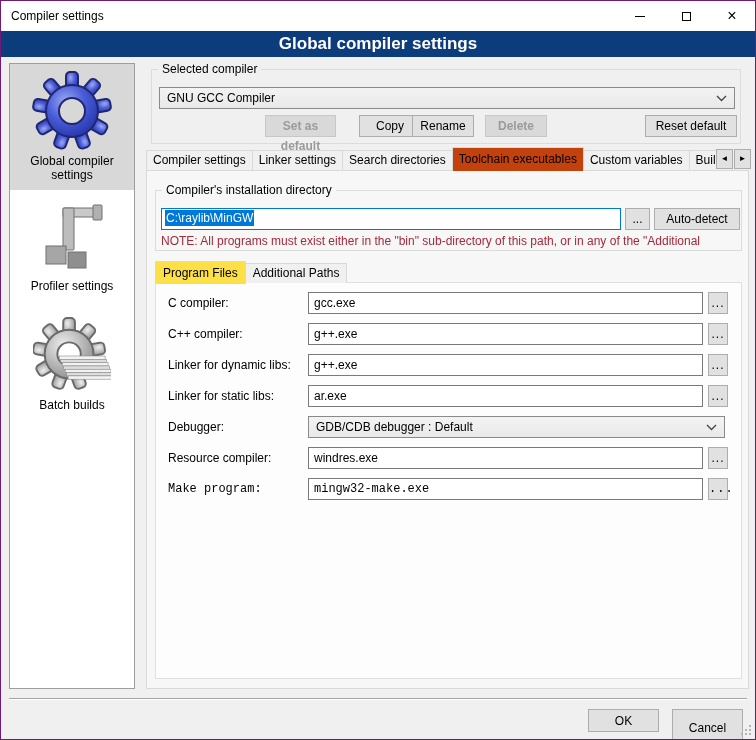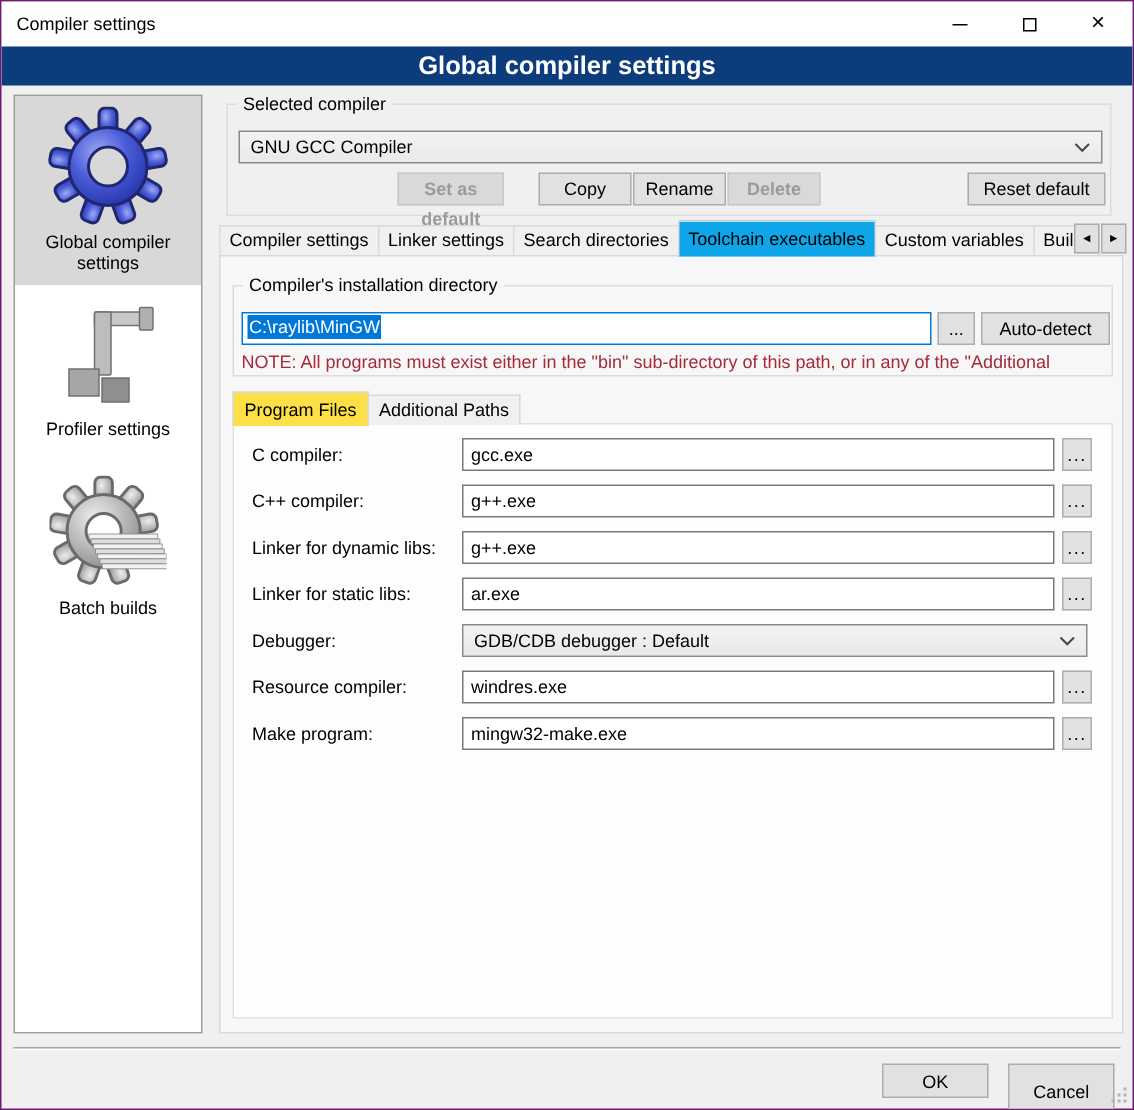--- a/index.html
+++ b/index.html
@@ -48,29 +48,29 @@
   .combo .combo-text { flex:1; white-space:nowrap; overflow:hidden; }
   .combo svg { flex:none; }
   #compiler-combo { position:absolute; left:7px; top:17px; width:576px; }
 
   
   .btn { position:absolute; height:22px; background:#e1e1e1; border:1px solid #adadad;
     font-family:inherit; font-size:12px; color:#000; padding:0; line-height:20px; text-align:center; cursor:default; }
   .btn.disabled { background:#d9d9d9; border-color:#c8c8c8; color:#9b9b9b;font-weight:bold; }
   #btn-setdefault { left:113px; top:45px; width:71px; }
   #btn-copy       { left:207px; top:45px; width:62px; }
-  #btn-rename     { left:270px; top:45px; width:62px; }
+  #btn-rename     { left:260px; top:45px; width:62px; }
   #btn-delete     { left:333px; top:45px; width:62px; }
   #btn-reset      { right:3px;  top:45px; width:92px; }
 
   
   .tabstrip { position:absolute; left:145px; top:146px; height:23px; display:flex; align-items:flex-end; z-index:3; }
   .tab { height:20px; line-height:19px; padding:0 6px; background:#f0f0f0;
     border:1px solid #d9d9d9; border-bottom:none; margin-right:-1px; white-space:nowrap; cursor:default; }
-  .tab.active { height:24px; line-height:23px; background:#0ea5e9; margin-bottom:-1px; position:relative; z-index:4; }
+  .tab.active { height:24px; line-height:23px; background:#c2410c; margin-bottom:-1px; position:relative; z-index:4; }
   .tab.clipped { width:44px; overflow:hidden; }
   .tab-scrollers { position:absolute; right:4px; top:148px; display:flex; z-index:5; }
   .tab-scroll { width:17px; height:20px; border:1px solid #adadad; background:#e1e1e1;
     font-size:8px; line-height:18px; text-align:center; padding:0; margin-left:1px; font-family:inherit; }
 
   
   .tabpage { position:absolute; left:145px; top:169px; width:603px; height:519px;
     background:#f7f7f7; border:1px solid #d9d9d9; }
 
   
@@ -279,21 +279,21 @@
           <svg width="11" height="7" viewBox="0 0 11 7">
               <polyline points="1,1 5.5,5.5 10,1" fill="none" stroke="#444" stroke-width="1.3"></polyline>
             </svg>
         </div>
       </div>
       <div class="frow" style="top:164px;">
         <span class="flabel">Resource compiler:</span>
         <input class="finput" value="windres.exe" style="">
         <button class="btn fbrowse">...</button>
       </div>
-      <div class="frow" style="top:195px;">
+      <div class="frow" style="top:195px;font-family:Liberation Mono, monospace;">
         <span class="flabel">Make program:</span>
         <input class="finput" value="mingw32-make.exe" style="">
         <button class="btn fbrowse">...</button>
       </div>
     </div>
   </div>
 
   <div class="divider"></div>
   <button class="btn" id="btn-ok">OK</button>
   <button class="btn" id="btn-cancel">Cancel</button>

